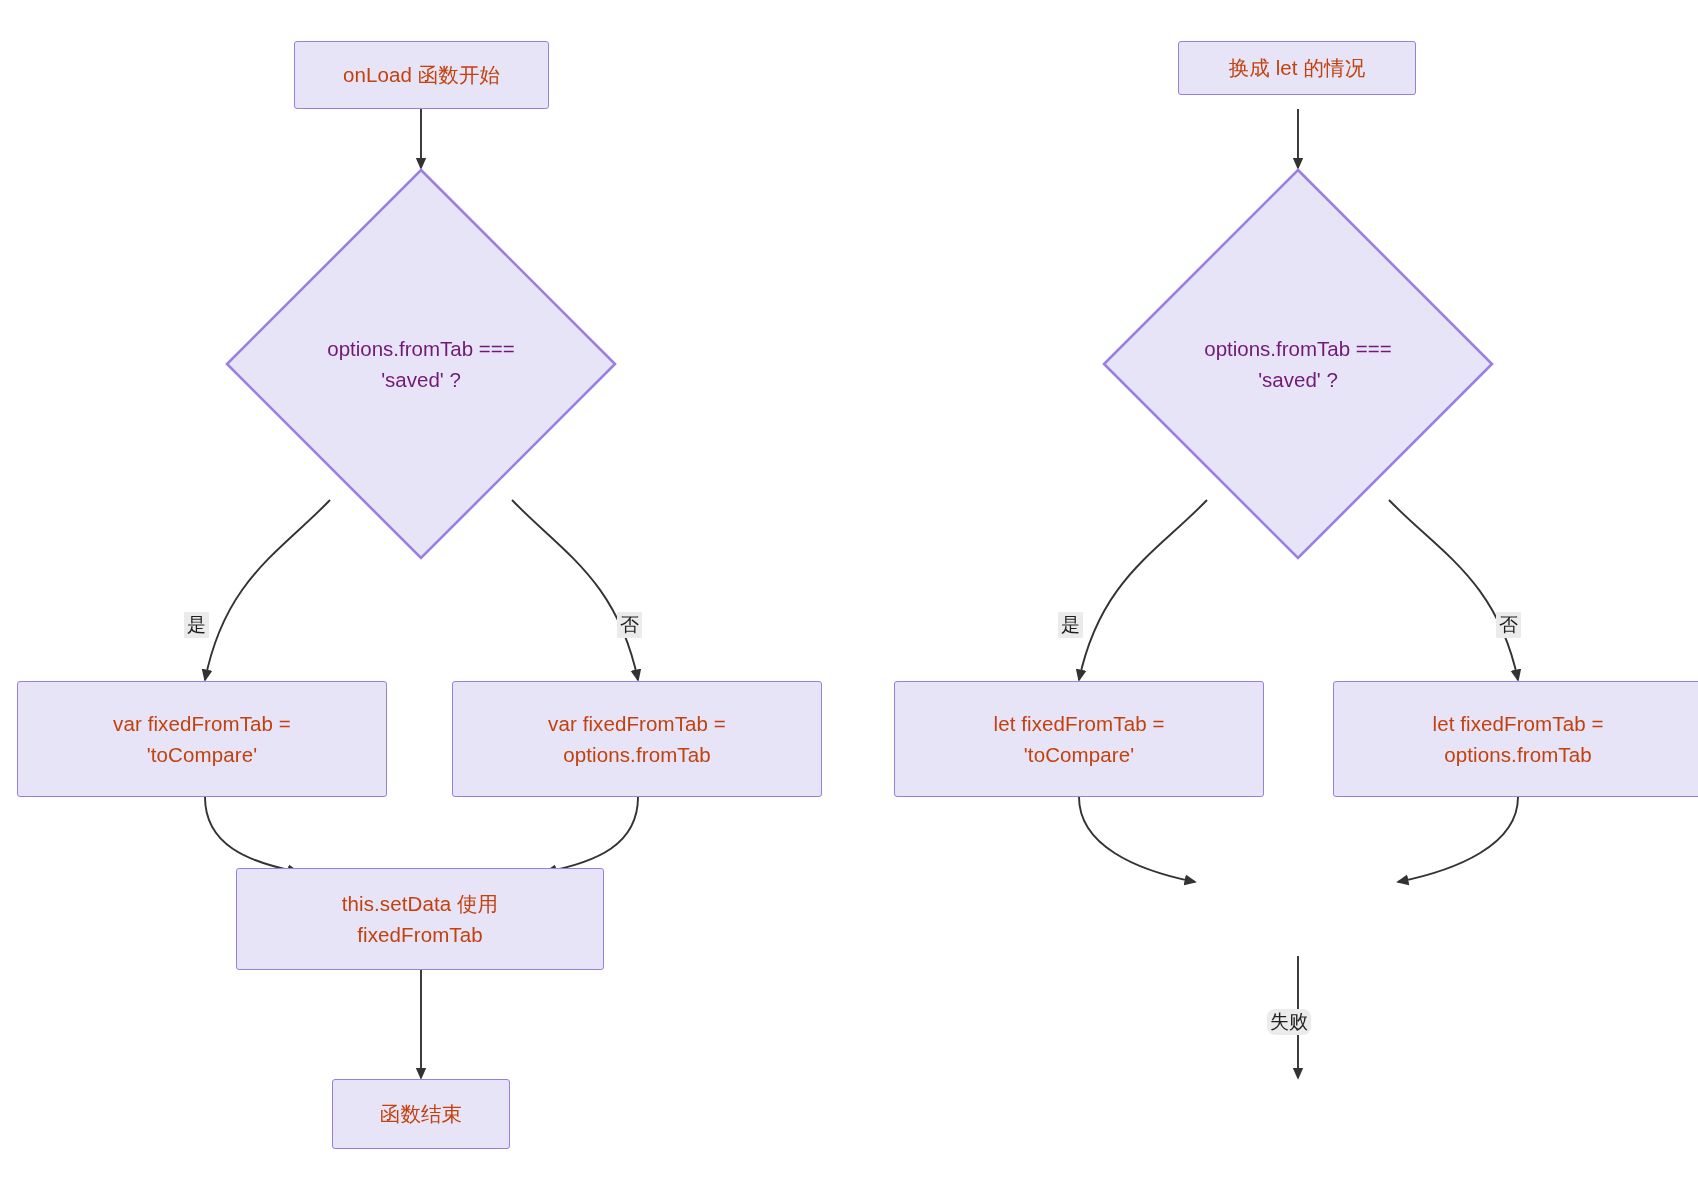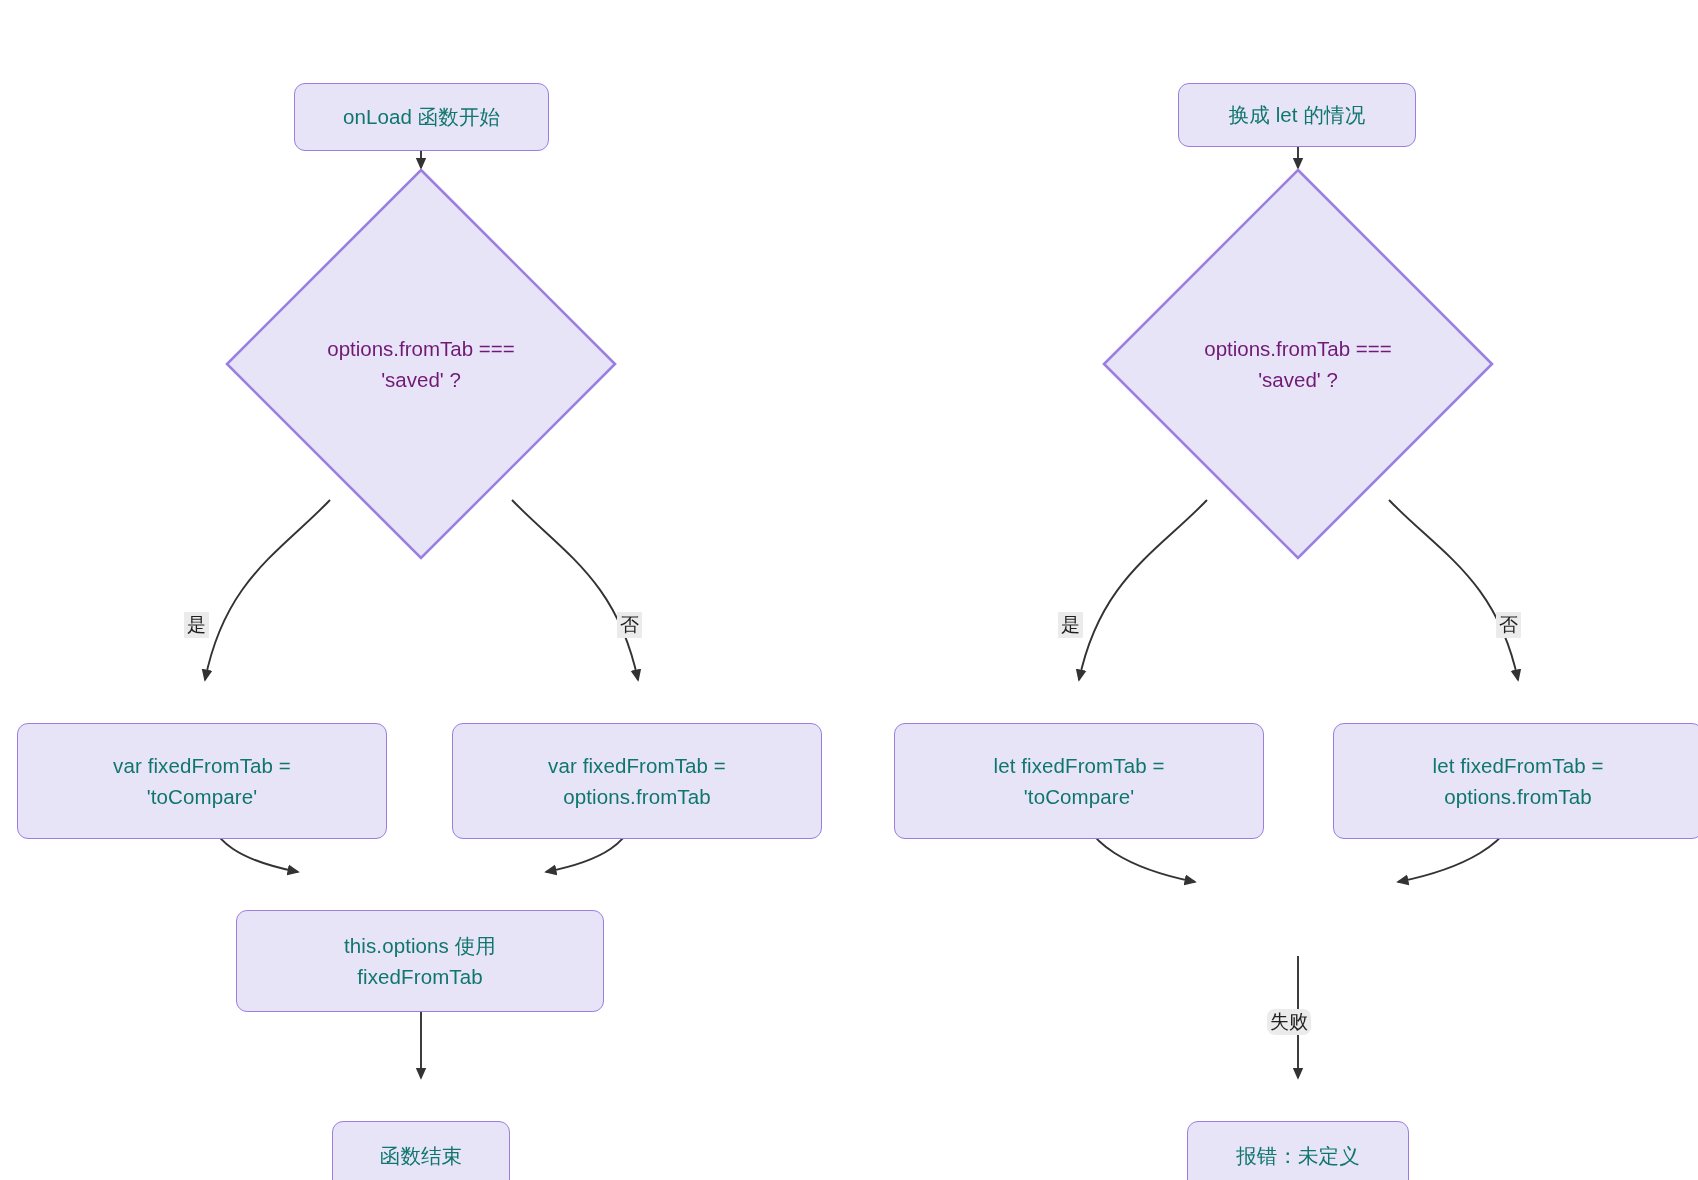--- a/index.html
+++ b/index.html
@@ -26,31 +26,30 @@
     top: 0;
     width: 1698px;
     height: 1180px;
     pointer-events: none;
   }
   .node {
     position: absolute;
     box-sizing: border-box;
     background: #e8e4f8;
     border: 1.6px solid #9a7fe0;
-    border-radius: 11px;
+    border-radius: 3px;
     display: flex;
     align-items: center;
     justify-content: center;
     text-align: center;
-    color: #0f766e;
+    color: #c2410c;
     font-size: 20.5px;
     line-height: 1.52;
     white-space: pre-line;
     letter-spacing: 0.1px;
-    margin-top: 42px;
   }
   .diamond-wrap {
     position: absolute;
     display: flex;
     align-items: center;
     justify-content: center;
   }
   .diamond-shape {
     position: absolute;
     inset: 0;
@@ -143,32 +142,32 @@
     <span class="node-text">var fixedFromTab =
 'toCompare'</span>
   </div>
 
   <div class="node" style="left:452px; top:681px; width:370px; height:116px;">
     <span class="node-text">var fixedFromTab =
 options.fromTab</span>
   </div>
 
   <div class="node" style="left:236px; top:868px; width:368px; height:102px;">
-    <span class="node-text">this.options 使用
+    <span class="node-text">this.setData 使用
 fixedFromTab</span>
   </div>
 
   <div class="node" style="left:332px; top:1079px; width:178px; height:70px;">
     <span class="node-text">函数结束</span>
   </div>
 
   <div class="edge-label" style="left:184px; top:612px;">是</div>
   <div class="edge-label" style="left:617px; top:612px;">否</div>
 
-  <div class="node" style="left:1178px; top:41px; width:238px; height:64px;">
+  <div class="node" style="left:1178px; top:41px; width:238px; height:54px;">
     <span class="node-text">换成 let 的情况</span>
   </div>
 
   <div class="diamond-wrap" style="left:1102px; top:168px; width:392px; height:392px;">
     <svg class="diamond-shape" viewBox="0 0 392 392" preserveAspectRatio="none">
       <polygon points="196,2 390,196 196,390 2,196" fill="#e8e4f8" stroke="#9a7fe0" stroke-width="2.6"></polygon>
     </svg>
     <span class="diamond-label">options.fromTab ===
 'saved' ?</span>
   </div>
@@ -177,21 +176,18 @@
     <span class="node-text">let fixedFromTab =
 'toCompare'</span>
   </div>
 
   <div class="node" style="left:1333px; top:681px; width:370px; height:116px;">
     <span class="node-text">let fixedFromTab =
 options.fromTab</span>
   </div>
 
 
-  <div class="node" style="left:1187px; top:1079px; width:222px; height:70px;">
-    <span class="node-text">报错：未定义</span>
-  </div>
 
   <div class="edge-label" style="left:1058px; top:612px;">是</div>
   <div class="edge-label" style="left:1496px; top:612px;">否</div>
   <div class="edge-label" style="left:1267px; top:1009px;border-radius:8px;">失败</div>
 
 </div>
 
 </body></html>

